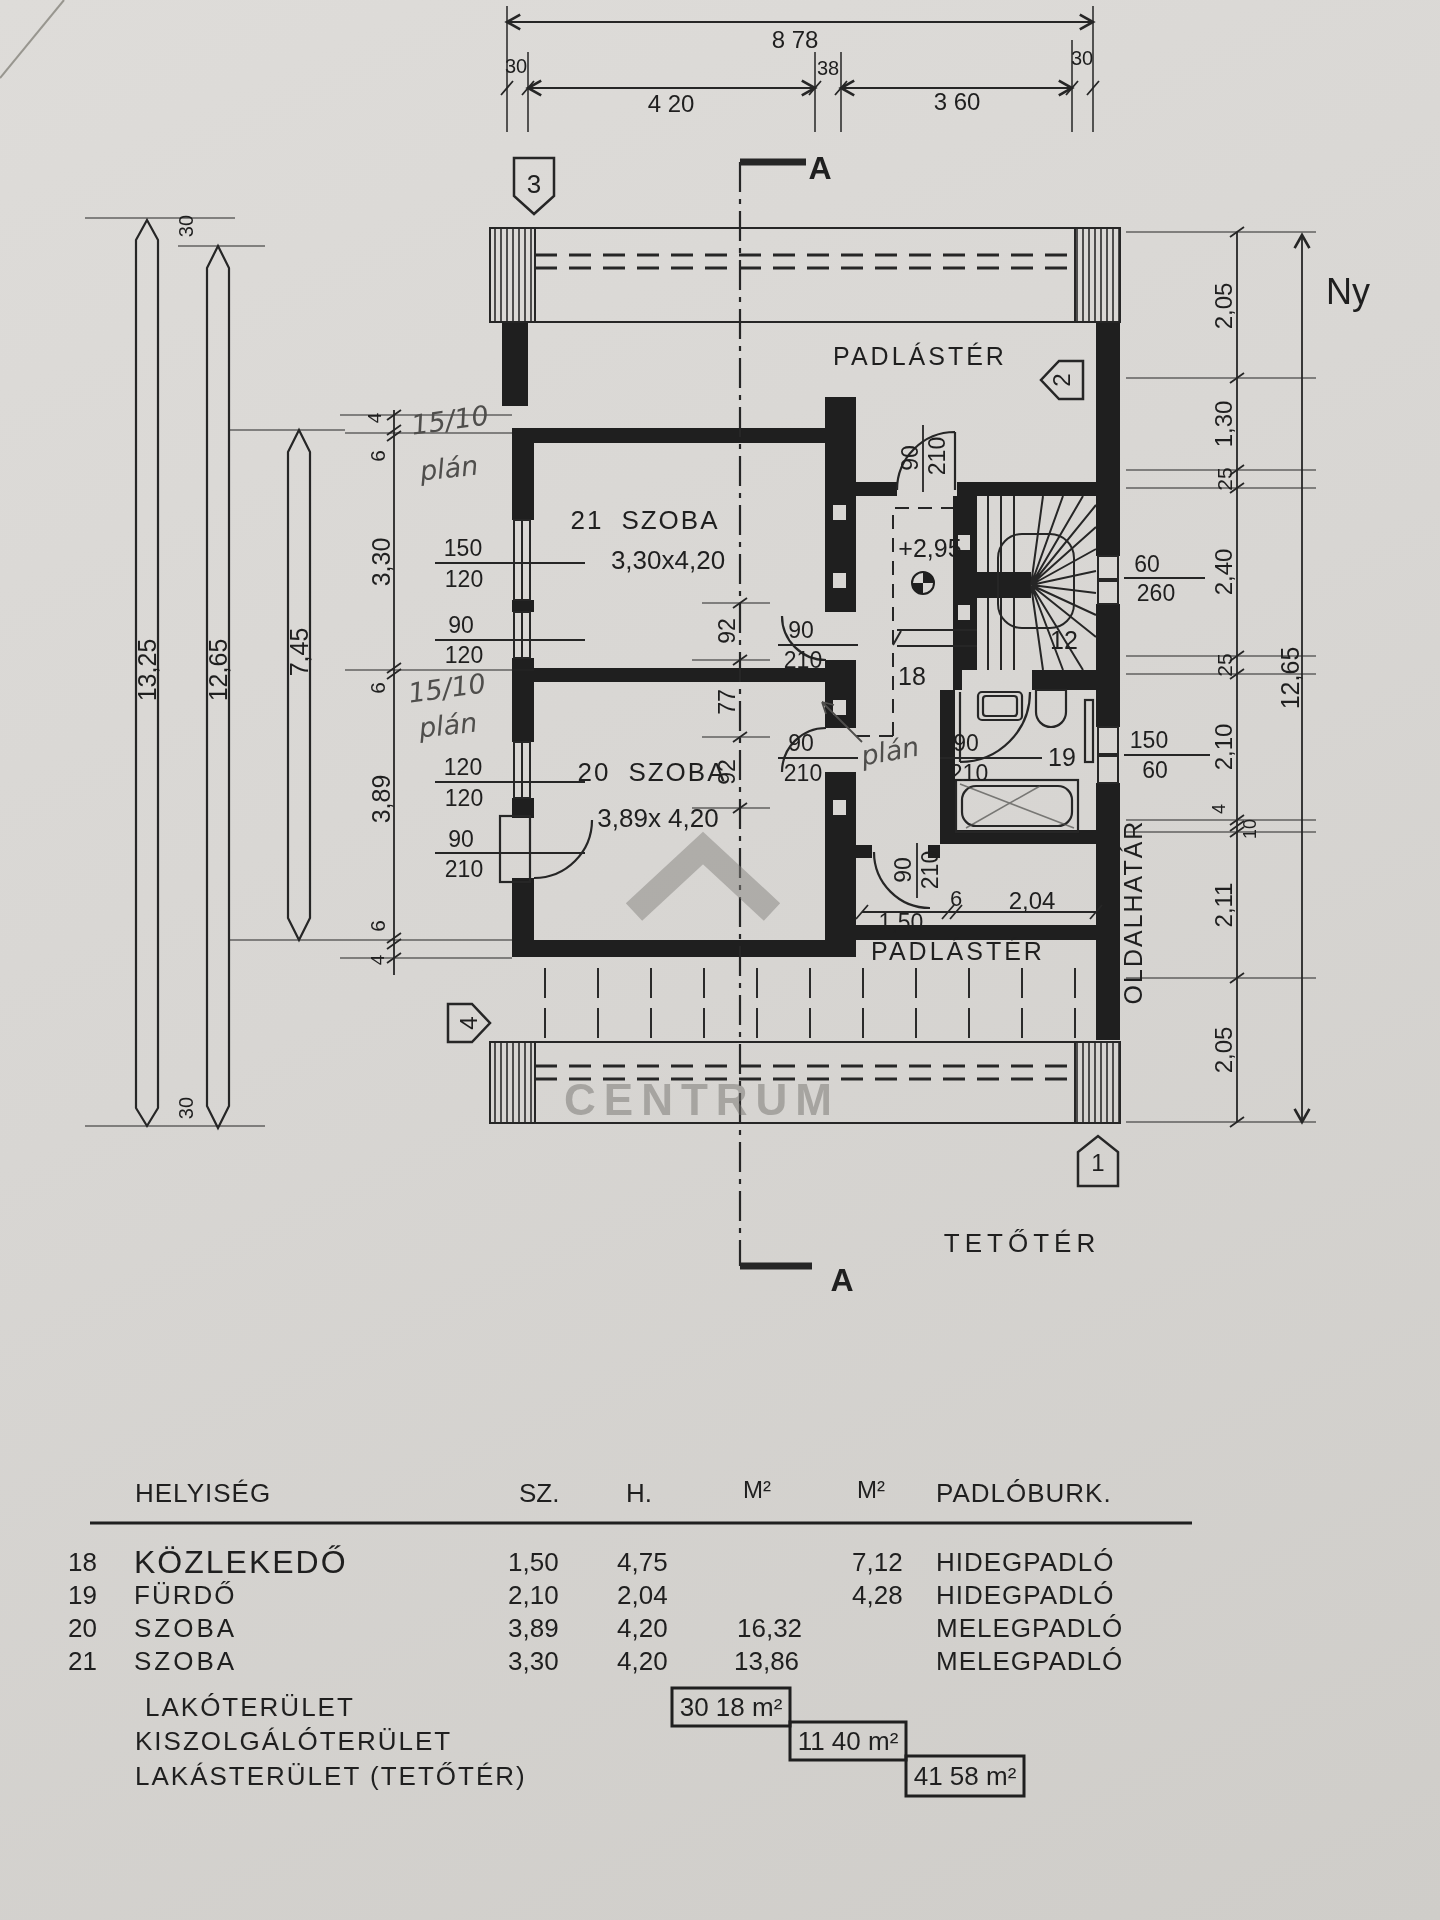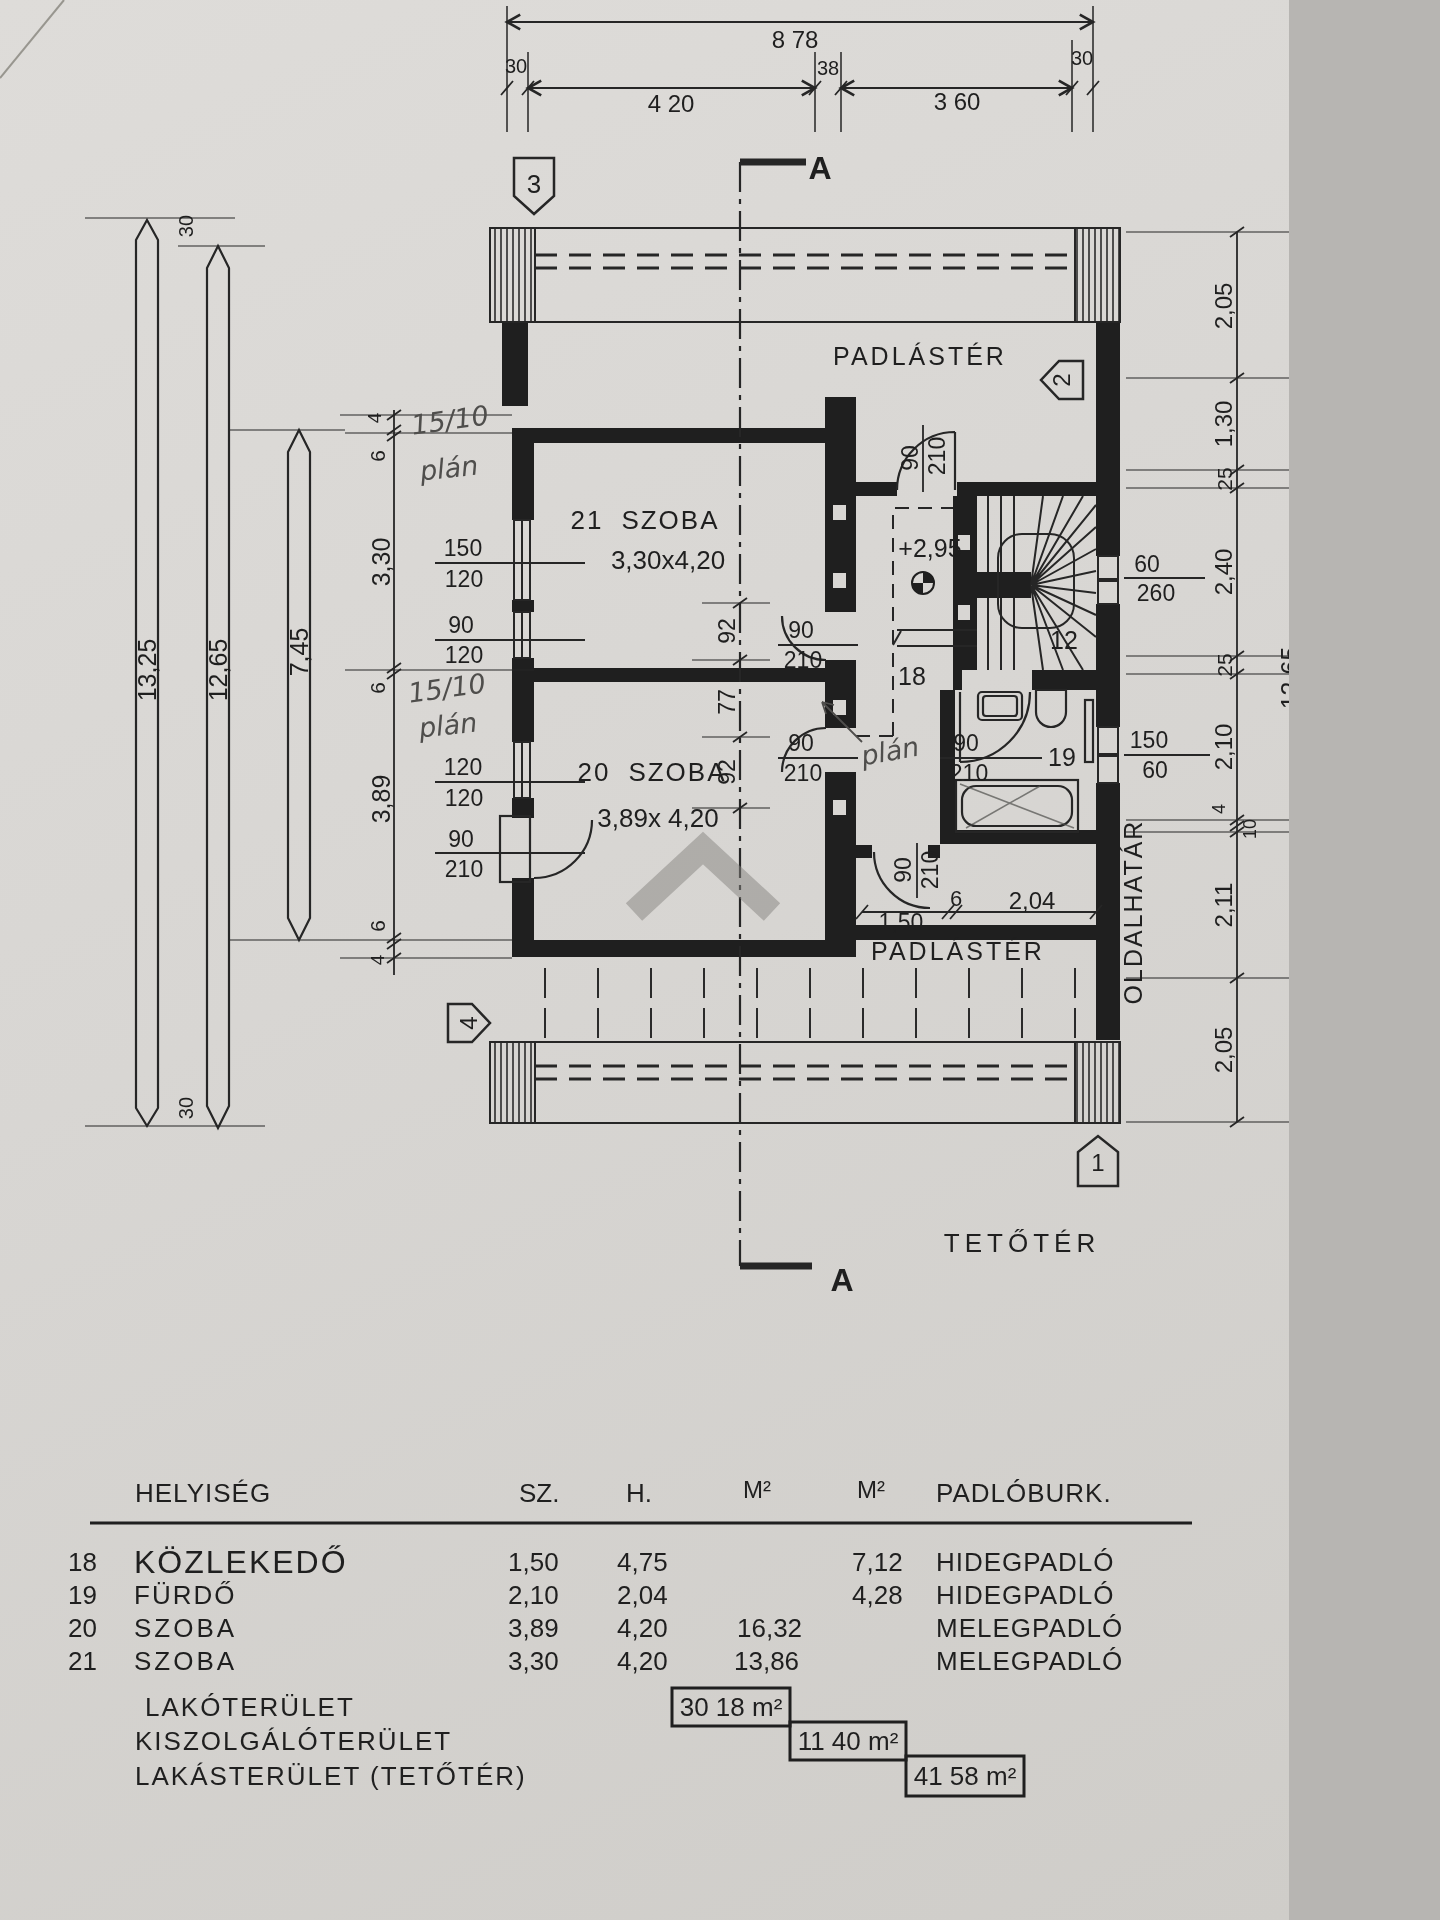--- a/index.html
+++ b/index.html
@@ -1,16 +1,16 @@
 <!DOCTYPE html>
 <html><head>
 <meta charset="utf-8">
 <style>
   html,body{margin:0;padding:0;background:#b7b5b2;}
-  #paper{position:relative;width:1289px;height:1920px;overflow:hidden;
+  #paper{position:relative;width:1440px;height:1920px;overflow:hidden;
     background:linear-gradient(155deg,#dedcd9 0%,#d8d6d3 45%,#cfcdc9 100%);
     font-family:"Liberation Sans",sans-serif;color:#1f1f1f;}
   #linework{position:absolute;left:0;top:0;z-index:1;}
   .lbl{position:absolute;z-index:2;transform:translate(-50%,-50%);white-space:nowrap;
     font-family:"Liberation Sans",sans-serif;color:#1f1f1f;line-height:1;}
   .rot{transform:translate(-50%,-50%) rotate(-90deg);}
   .tl{transform:translate(0,-50%);}
   .pencil{color:#4f4e4c;font-style:italic;font-family:"DejaVu Sans",sans-serif;z-index:3;}
   .wm{position:absolute;z-index:4;transform:translate(-50%,-50%);color:rgba(118,116,112,0.5);
     font-weight:bold;white-space:nowrap;}
@@ -292,20 +292,21 @@
 <div class="lbl" style="left:901px;top:922px;font-size:23px">1,50</div>
 <div class="lbl" style="left:956px;top:899px;font-size:22px">6</div>
 <div class="lbl" style="left:1032px;top:901px;font-size:24px">2,04</div>
 
 <div class="lbl pencil" style="left:450px;top:420px;font-size:27px;transform:translate(-50%,-50%) rotate(-8deg)">15/10</div>
 <div class="lbl pencil" style="left:449px;top:468px;font-size:27px;transform:translate(-50%,-50%) rotate(-6deg)">plán</div>
 <div class="lbl pencil" style="left:447px;top:688px;font-size:27px;transform:translate(-50%,-50%) rotate(-8deg)">15/10</div>
 <div class="lbl pencil" style="left:448px;top:725px;font-size:27px;transform:translate(-50%,-50%) rotate(-6deg)">plán</div>
 <div class="lbl pencil" style="left:890px;top:751px;font-size:27px;transform:translate(-50%,-50%) rotate(-10deg)">plán</div>
 
+<div class="wm" style="left:702px;top:1100px;font-size:44px;letter-spacing:8px">CENTRUM</div>
 
 <div class="lbl tl" style="left:135px;top:1493px;font-size:26px;letter-spacing:1px">HELYISÉG</div>
 <div class="lbl tl" style="left:519px;top:1493px;font-size:26px">SZ.</div>
 <div class="lbl tl" style="left:626px;top:1493px;font-size:26px">H.</div>
 <div class="lbl tl" style="left:743px;top:1490px;font-size:24px">M²</div>
 <div class="lbl tl" style="left:857px;top:1490px;font-size:24px">M²</div>
 <div class="lbl tl" style="left:936px;top:1493px;font-size:26px;letter-spacing:1px">PADLÓBURK.</div>
 
 <div>
   <div class="lbl tl" style="left:68px;top:1562px;font-size:26px">18</div>

